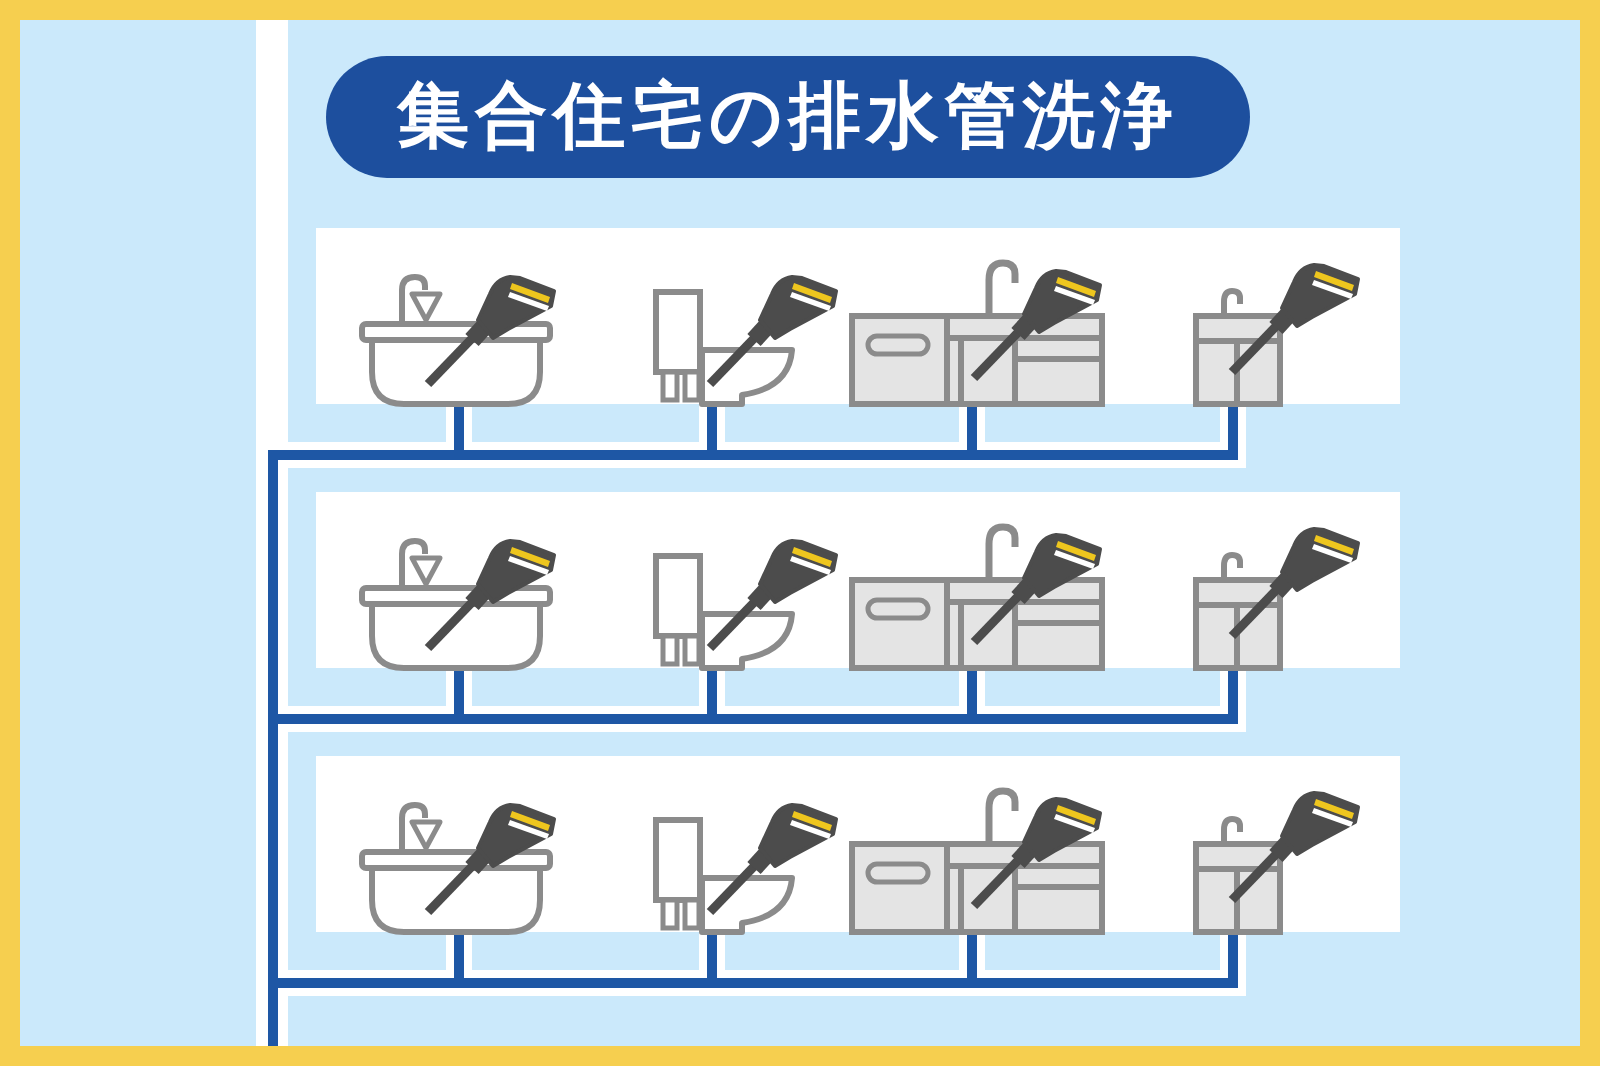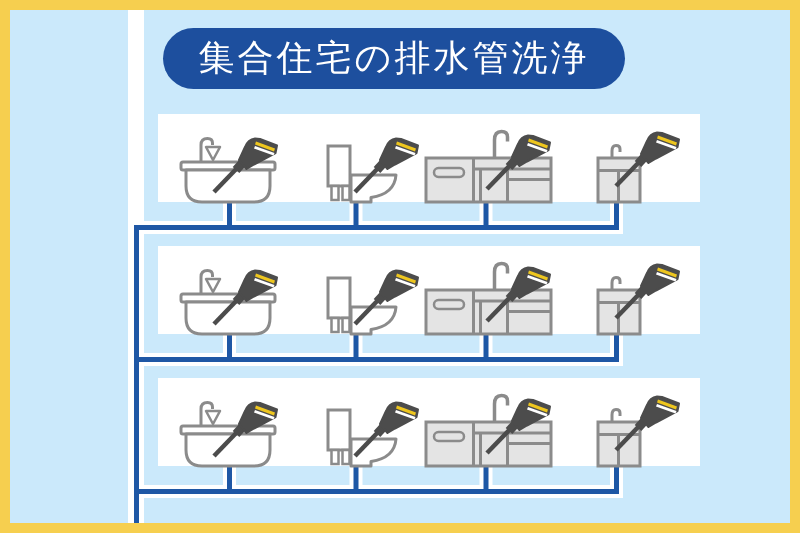--- a/index.html
+++ b/index.html
@@ -30,21 +30,21 @@
     width: 462px; height: 61px;
     background: #1d4f9e;
     border-radius: 31px;
     display: flex;
     align-items: center;
     justify-content: center;
   }
   .title-pill span {
     color: #ffffff;
     font-size: 36px;
-    font-weight: 400;
+    font-weight: 700;
     letter-spacing: 3px;
     white-space: nowrap;
   }
 </style>
 </head>
 <body>
 
 <div class="canvas">
   <div class="inner">
 

